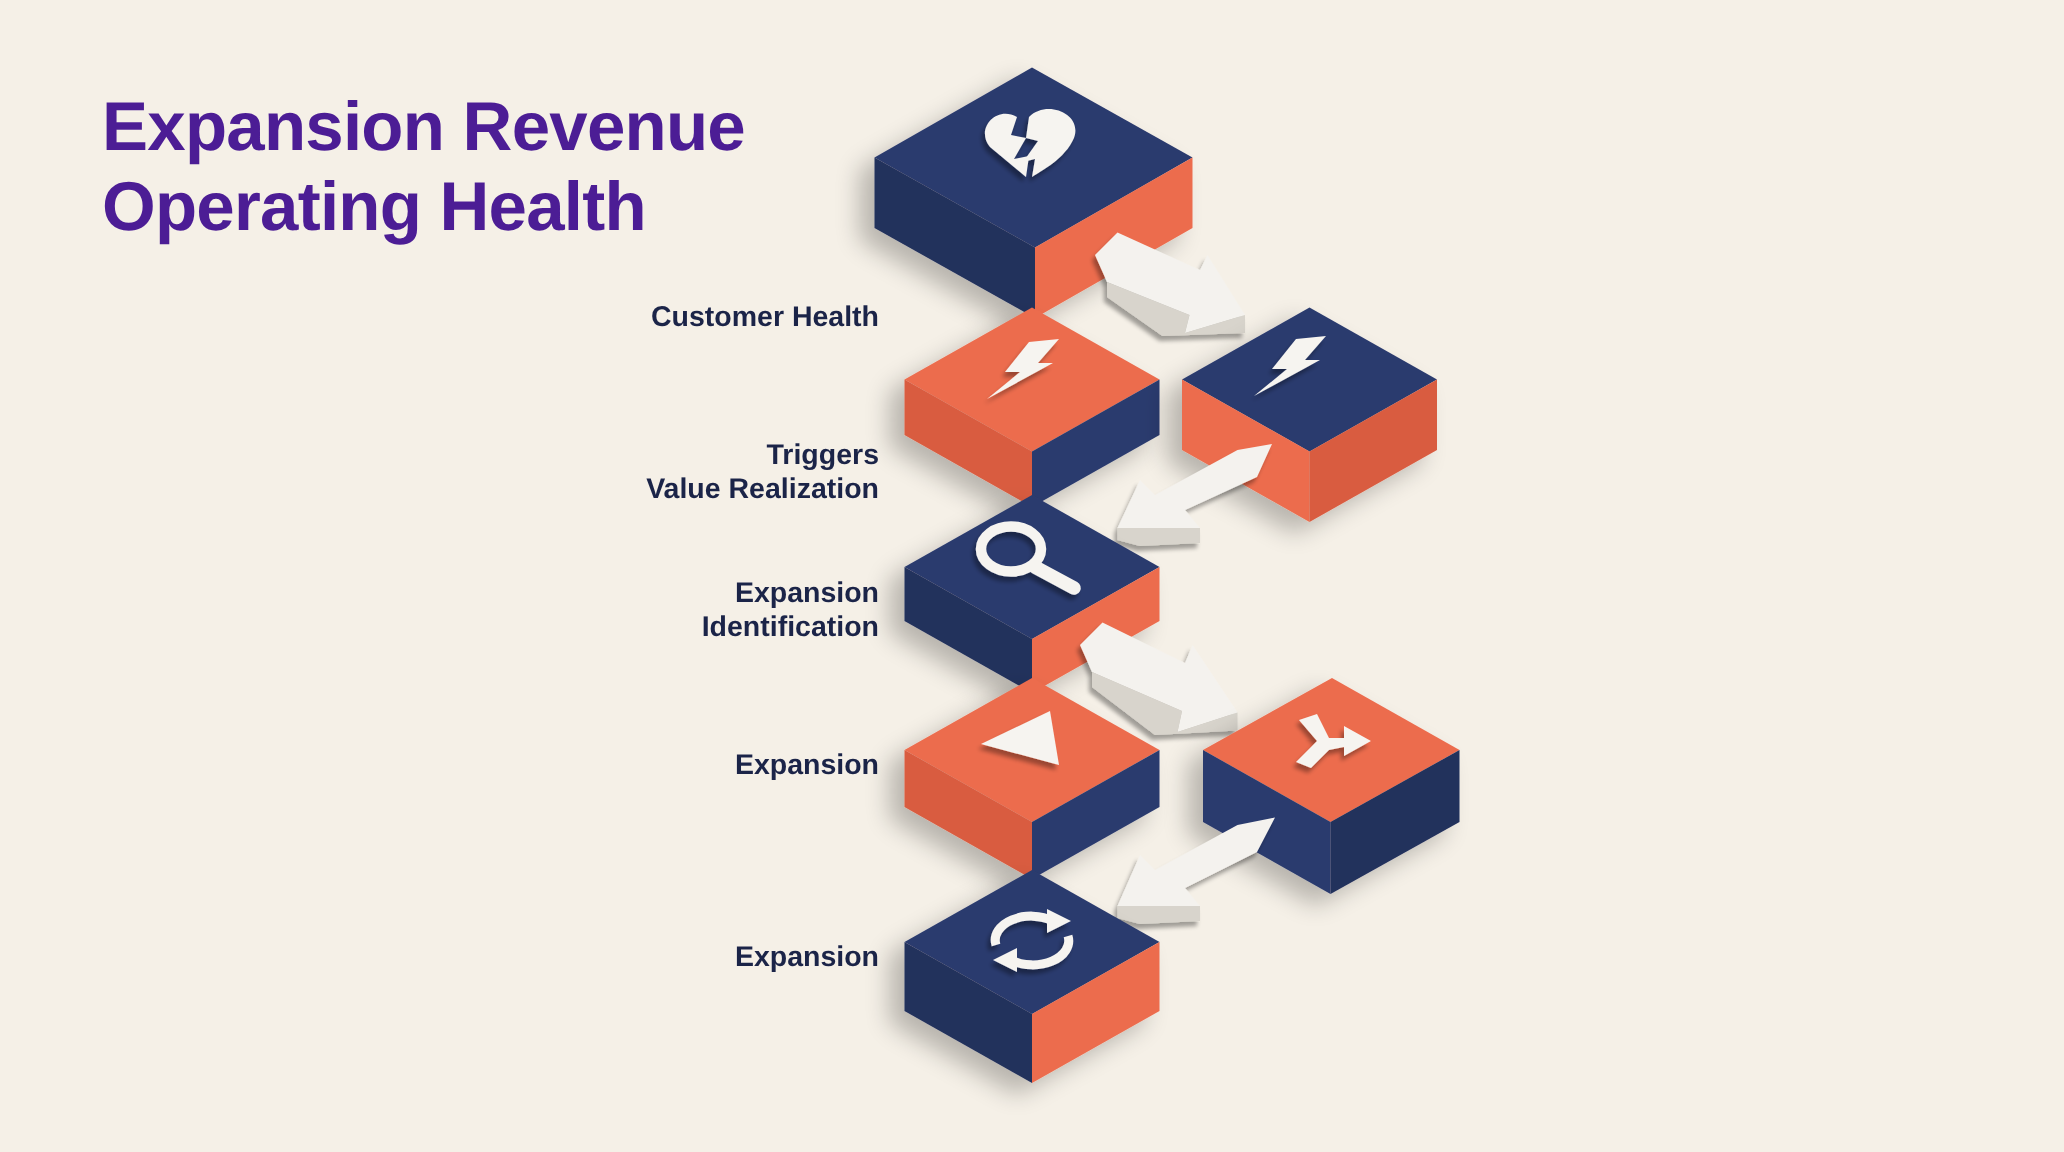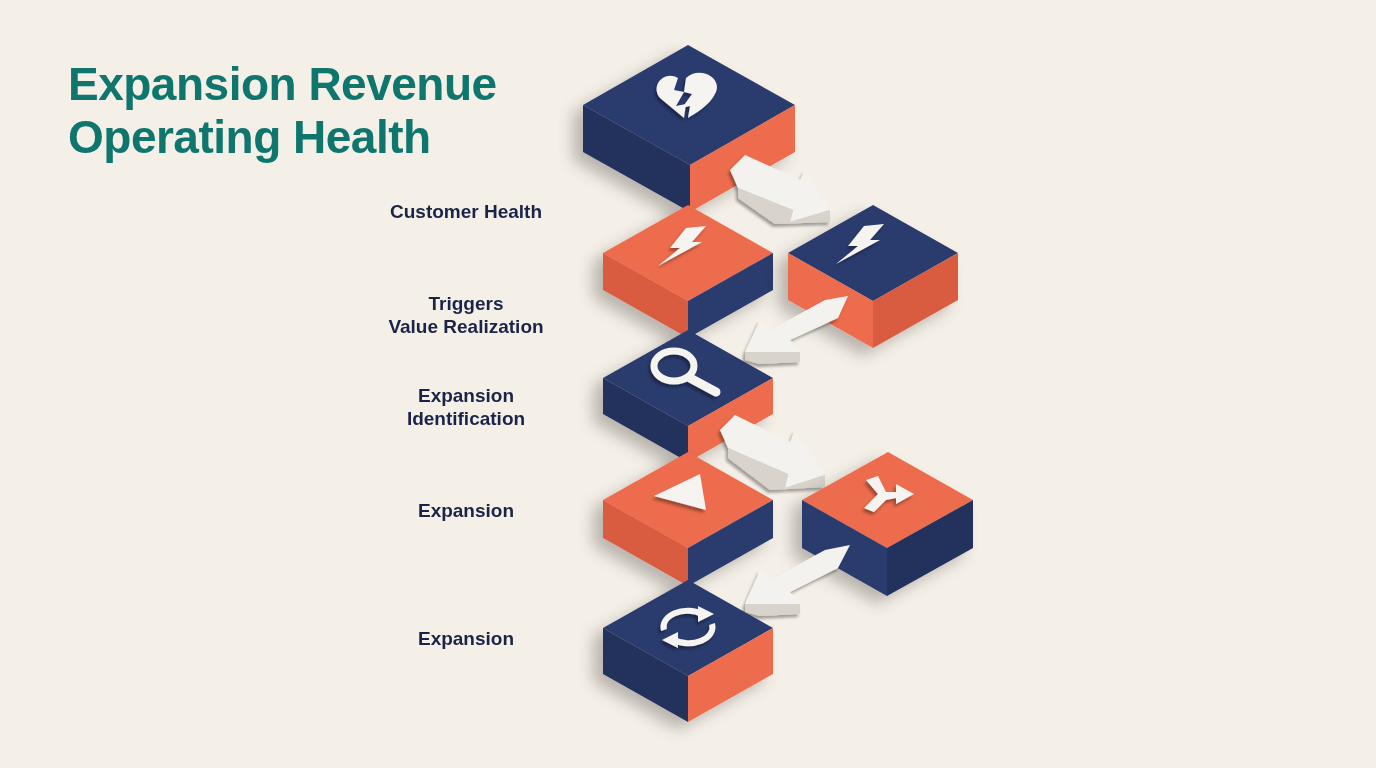--- a/index.html
+++ b/index.html
@@ -5,26 +5,26 @@
   html, body { margin: 0; padding: 0; }
   body {
     width: 1376px; height: 768px; overflow: hidden;
     background: #f5f0e7;
     font-family: "Liberation Sans", "DejaVu Sans", sans-serif;
     position: relative;
   }
   .title {
     position: absolute; left: 68px; top: 58px;
     font-size: 46px; line-height: 53px; font-weight: 700;
-    color: #0f766e; letter-spacing: -0.5px;
+    color: #4c1d95; letter-spacing: -0.5px;
   }
   .title span { display: block; }
   .label {
     position: absolute; right: 790px; width: 240px;
-    text-align: center; font-size: 19px; line-height: 23px;
+    text-align: right; font-size: 19px; line-height: 23px;
     font-weight: 700; color: #1b2448;
   }
   .label span { display: block; }
   svg.diagram { position: absolute; left: 0; top: 0; }
 </style>
 </head>
 <body>
 
 <div class="title">
   <span>Expansion Revenue</span>

